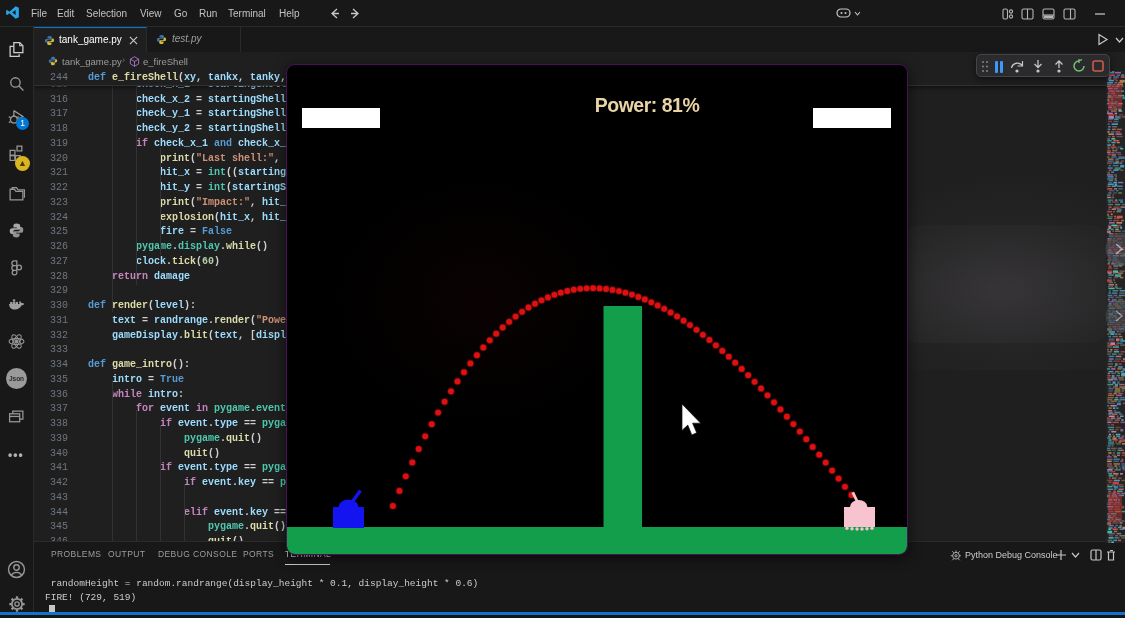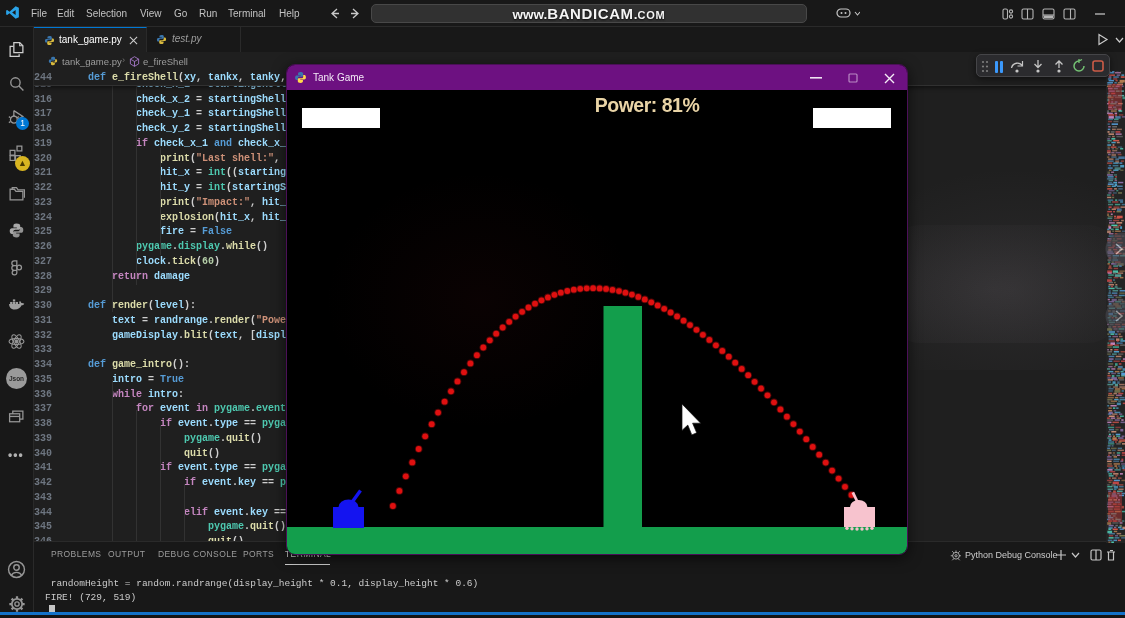--- a/index.html
+++ b/index.html
@@ -7,21 +7,21 @@
 
 #titlebar{position:absolute;left:0;top:0;width:1125px;height:27px;background:#181818;border-bottom:1px solid #2a2a2a;z-index:30}
 .menu{position:absolute;top:7.5px;font-size:10px;color:#c3c3c3}
 #tabsrow{position:absolute;left:34px;top:27px;width:1091px;height:25px;background:#181818;z-index:25}
 #acts{position:absolute;left:0;top:27px;width:34px;height:591px;background:#181818;border-right:1px solid #2a2a2a;z-index:26}
 .tab{position:absolute;top:0;height:25px}
 #bc{position:absolute;left:34px;top:52px;width:1091px;height:19px;background:#1f1f1f;color:#9d9d9d;font-size:9.5px;z-index:24}
 #sticky{position:absolute;left:34px;top:71px;width:1091px;height:15px;background:#1f1f1f;box-shadow:0 2px 4px rgba(0,0,0,.45);border-bottom:1px solid #313131;z-index:12}
 .mono{font-family:"Liberation Mono",monospace}
 .cl{position:absolute;left:0;height:14.75px;line-height:14.75px;font-family:"Liberation Mono",monospace;font-size:10px;font-weight:700;white-space:pre;width:1091px}
-.ln{display:inline-block;width:34px;text-align:left;color:#6e7681;font-weight:700}
+.ln{display:inline-block;width:34px;text-align:right;color:#6e7681;font-weight:400}
 .ct{position:absolute;left:54px;white-space:pre}
 .k{color:#c586c0}.b{color:#569cd6}.f{color:#dcdcaa}.v{color:#9cdcfe}.s{color:#ce9178}.n{color:#b5cea8}.c{color:#4ec9b0}.o{color:#cfcfcf}
 .ig{position:absolute;width:1px;background:#323232;z-index:2}
 #codearea{position:absolute;left:34px;top:86px;width:1091px;height:455px;overflow:hidden;z-index:3}
 #panel{position:absolute;left:34px;top:541px;width:1091px;height:71px;background:#181818;border-top:1px solid #2a2a2a;z-index:10}
 .ptab{position:absolute;top:7px;font-size:8.5px;letter-spacing:.4px;color:#9d9d9d}
 #bottomline{position:absolute;left:0;top:612px;width:1125px;height:3px;background:#1472c9;z-index:40}
 #below{position:absolute;left:0;top:615px;width:1125px;height:3px;background:#151515;z-index:40}
 
 #game{position:absolute;left:286px;top:64px;width:622px;height:491px;border-radius:9px;z-index:27;box-shadow:0 3px 14px rgba(0,0,0,.6);border:1px solid #4b1058;overflow:hidden;background:#000}
@@ -38,21 +38,20 @@
  <span class="menu" style="left:86px">Selection</span>
  <span class="menu" style="left:140px">View</span>
  <span class="menu" style="left:174px">Go</span>
  <span class="menu" style="left:199px">Run</span>
  <span class="menu" style="left:228px">Terminal</span>
  <span class="menu" style="left:279px">Help</span>
  <svg class="abs" style="left:328px;top:8px" width="34" height="11" viewBox="0 0 34 11" stroke="#c8c8c8" stroke-width="1.3" fill="none">
       <path d="M9 1 4 5.5 9 10M4 5.5h7"></path>
       <path d="M25 1 30 5.5 25 10M30 5.5h-7"></path>
     </svg>
- <div class="abs" style="left:371px;top:4px;width:436px;height:19px;background:#313131;border:1px solid #484848;border-radius:5px;text-align:center;color:#f5f5f5;font-size:13.5px;font-weight:700;line-height:18px;text-shadow:0 1px 2px rgba(0,0,0,.8)">www.<span style="font-size:15px;letter-spacing:.6px">BANDICAM</span>.<span style="font-size:11px;letter-spacing:.8px">COM</span></div>
  <svg class="abs" style="left:836px;top:7px" width="24" height="13" viewBox="0 0 24 13" fill="none" stroke="#c8c8c8" stroke-width="1.2">
       <rect x="1" y="2" width="13" height="8" rx="4"></rect>
       <circle cx="5.5" cy="6" r="1" fill="#c8c8c8" stroke="none"></circle>
       <circle cx="9.5" cy="6" r="1" fill="#c8c8c8" stroke="none"></circle>
       <path d="M19 5l2.5 3 2.5-3" stroke-width="1.1"></path>
     </svg>
  <svg class="abs" style="left:1002px;top:8px" width="104" height="12" viewBox="0 0 104 12" fill="none" stroke="#b4b4b4" stroke-width="1.1">
    <rect x="1" y="1" width="4.5" height="10" rx="1.5"></rect>
       <circle cx="9" cy="3.5" r="1.6"></circle>
       <circle cx="9" cy="8.5" r="1.6"></circle>
@@ -940,36 +939,20 @@
       <path d="M17 4l3.5 4L24 4"></path>
       <rect x="36" y="1" width="10" height="10" rx="1.5"></rect>
       <path d="M41 1v10"></path>
       <path d="M52 3h8M53.5 3v8h5V3M55 1.5h3"></path>
     </svg>
 </div>
 <div id="bottomline"></div>
 <div id="below"></div>
 
 <div id="game">
- <div id="gtitle">
-  <svg class="abs" style="left:7px;top:6px" width="13" height="13" viewBox="0 0 48 48">
-        <path fill="#3a76ad" d="M24 4c-8 0-9 4-9 6v5h10v2H10c-3 0-6 2-6 8s3 8 6 8h4v-6c0-4 3-6 6-6h10c2 0 4-2 4-4v-7c0-4-4-6-10-6z"></path>
-        <path fill="#ffd94a" d="M24 44c8 0 9-4 9-6v-5H23v-2h15c3 0 6-2 6-8s-3-8-6-8h-4v6c0 4-3 6-6 6H18c-2 0-4 2-4 4v7c0 4 4 6 10 6z"></path>
-      </svg>
-  <span class="t">Tank Game</span>
-  <svg class="abs" style="left:523px;top:12px" width="12" height="2" viewBox="0 0 12 2">
-        <rect width="12" height="1.6" fill="#efe3f2"></rect>
-      </svg>
-  <svg class="abs" style="left:561px;top:8px" width="10" height="10" viewBox="0 0 10 10" fill="none" stroke="#b98ac4" stroke-width="1.2">
-        <rect x="1" y="1" width="8" height="8" rx="1"></rect>
-      </svg>
-  <svg class="abs" style="left:597px;top:8px" width="11" height="11" viewBox="0 0 11 11" stroke="#f4ecf6" stroke-width="1.4">
-        <path d="M1 1l9 9M10 1l-9 9"></path>
-      </svg>
- </div>
  <svg class="abs" style="left:0;top:25px" width="620" height="464" viewBox="287 90 620 464">
   <defs>
     <radialGradient id="redglow" cx="50%" cy="50%" r="50%">
           <stop offset="0%" stop-color="rgba(120,25,28,.35)"></stop>
           <stop offset="100%" stop-color="rgba(120,25,28,0)"></stop>
         </radialGradient>
   </defs>
   <rect x="287" y="90" width="620" height="464" fill="#000"></rect>
   <ellipse cx="480" cy="300" rx="155" ry="128" fill="url(#redglow)" opacity=".24"></ellipse>
 

